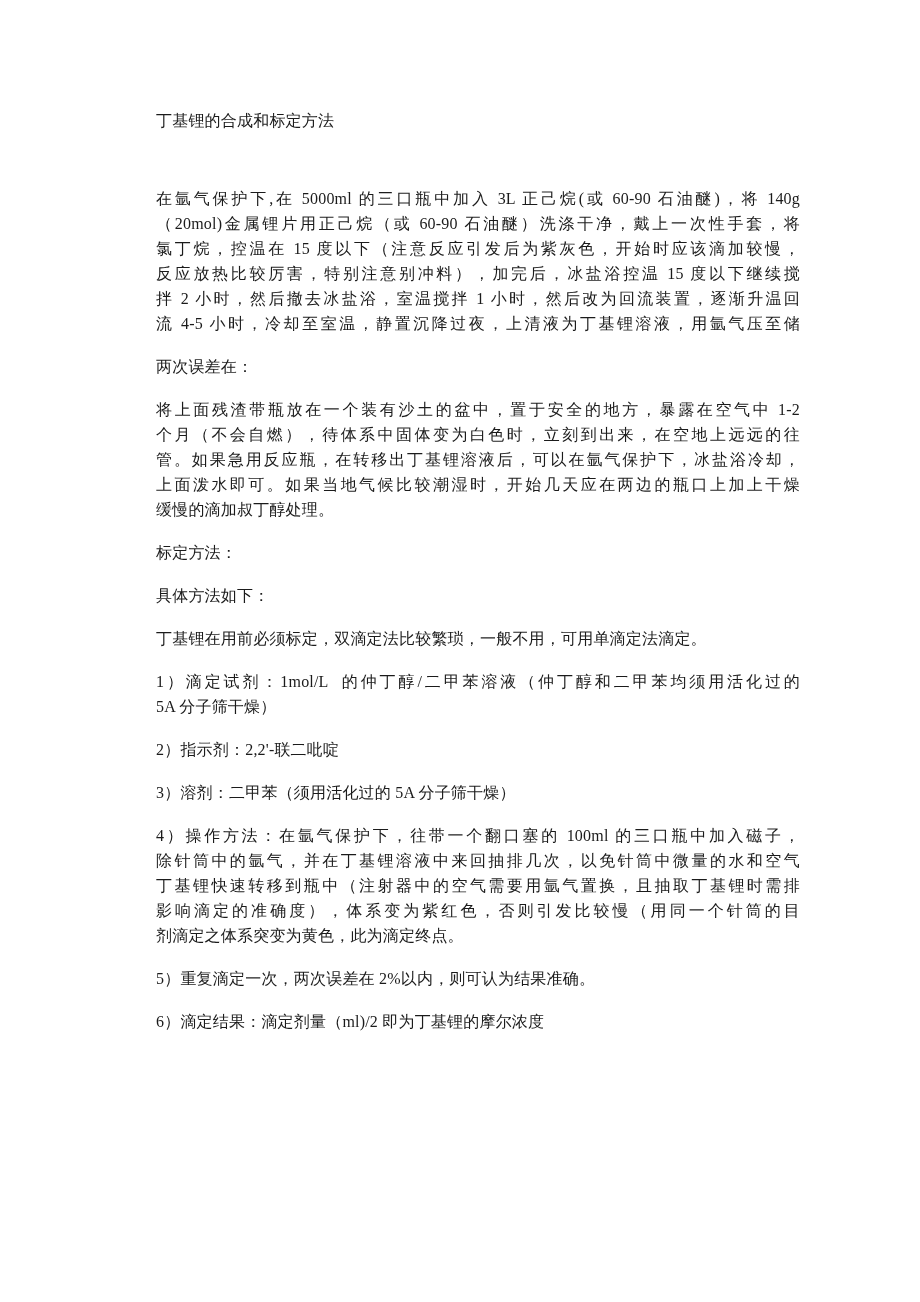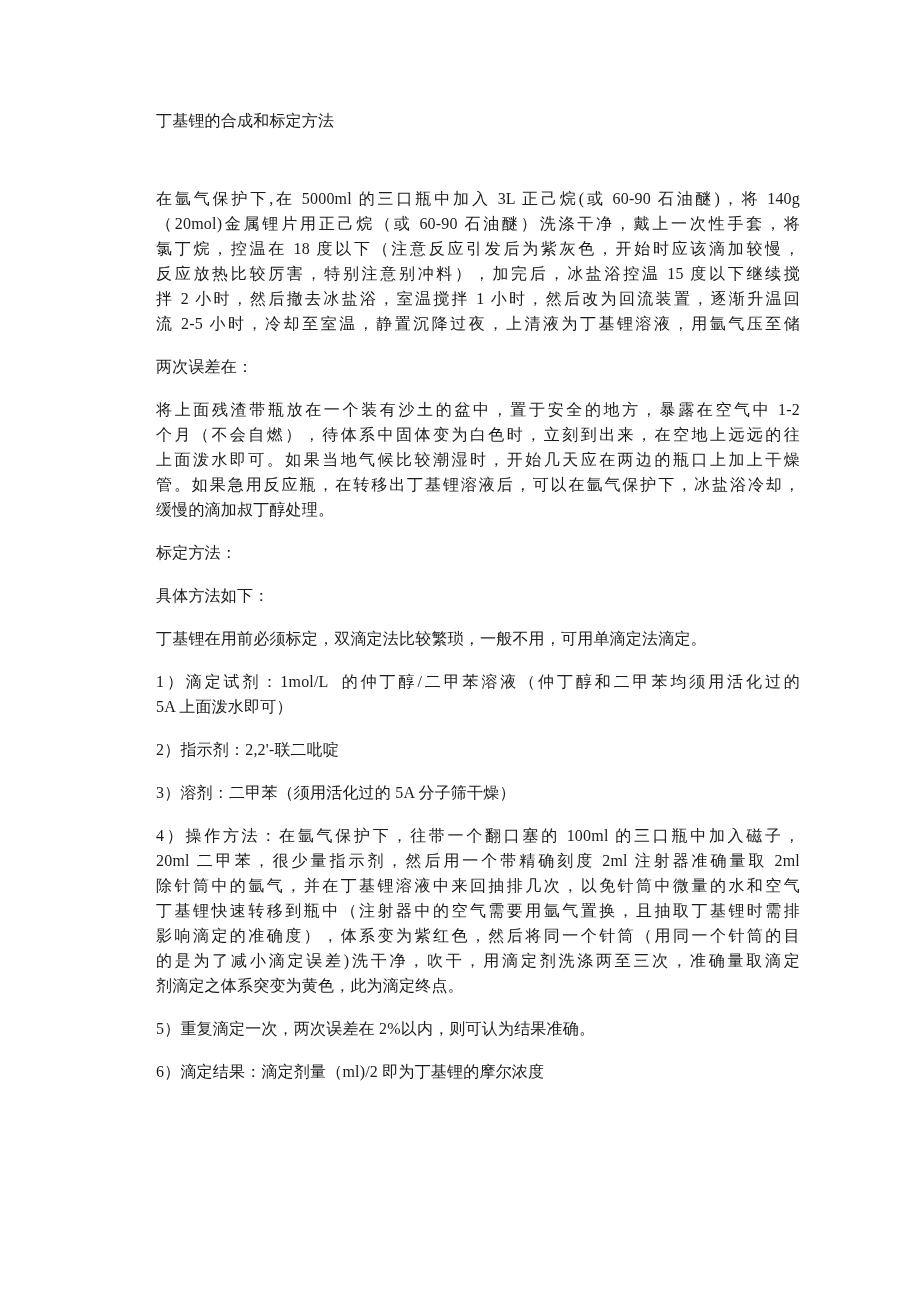--- a/index.html
+++ b/index.html
@@ -45,61 +45,59 @@
 <body style="color: rgb(27, 27, 27); background: rgb(255, 255, 255);">
 
 <div class="doc">
   <div class="block title-block">
     <div class="line">丁基锂的合成和标定方法</div>
   </div>
   <div>
       <div class="block">
         <div class="line jl">在氩气保护下,在 5000ml 的三口瓶中加入 3L 正己烷(或 60-90 石油醚)，将 140g</div>
         <div class="line jl">（20mol)金属锂片用正己烷（或 60-90 石油醚）洗涤干净，戴上一次性手套，将</div>
-        <div class="line jl">氯丁烷，控温在 18 度以下（注意反应引发后为紫灰色，开始时应该滴加较慢，</div>
+        <div class="line jl">氯丁烷，控温在 15 度以下（注意反应引发后为紫灰色，开始时应该滴加较慢，</div>
         <div class="line jl">反应放热比较厉害，特别注意别冲料），加完后，冰盐浴控温 15 度以下继续搅</div>
         <div class="line jl">拌 2 小时，然后撤去冰盐浴，室温搅拌 1 小时，然后改为回流装置，逐渐升温回</div>
-        <div class="line jl">流 2-5 小时，冷却至室温，静置沉降过夜，上清液为丁基锂溶液，用氩气压至储</div>
+        <div class="line jl">流 4-5 小时，冷却至室温，静置沉降过夜，上清液为丁基锂溶液，用氩气压至储</div>
       </div>
       <div class="block">
         <div class="line">两次误差在：</div>
       </div>
       <div class="block">
         <div class="line jl">将上面残渣带瓶放在一个装有沙土的盆中，置于安全的地方，暴露在空气中 1-2</div>
         <div class="line jl">个月（不会自燃），待体系中固体变为白色时，立刻到出来，在空地上远远的往</div>
+        <div class="line jl">管。如果急用反应瓶，在转移出丁基锂溶液后，可以在氩气保护下，冰盐浴冷却，</div>
         <div class="line jl">上面泼水即可。如果当地气候比较潮湿时，开始几天应在两边的瓶口上加上干燥</div>
-        <div class="line jl">管。如果急用反应瓶，在转移出丁基锂溶液后，可以在氩气保护下，冰盐浴冷却，</div>
         <div class="line">缓慢的滴加叔丁醇处理。</div>
       </div>
       <div class="block">
         <div class="line">标定方法：</div>
       </div>
       <div class="block">
         <div class="line">具体方法如下：</div>
       </div>
       <div class="block">
         <div class="line">丁基锂在用前必须标定，双滴定法比较繁琐，一般不用，可用单滴定法滴定。</div>
       </div>
       <div class="block">
         <div class="line jl">1）滴定试剂：1mol/L  的仲丁醇/二甲苯溶液（仲丁醇和二甲苯均须用活化过的</div>
-        <div class="line">5A 上面泼水即可）</div>
+        <div class="line">5A 分子筛干燥）</div>
       </div>
       <div class="block">
         <div class="line">2）指示剂：2,2'-联二吡啶</div>
       </div>
       <div class="block">
         <div class="line">3）溶剂：二甲苯（须用活化过的 5A 分子筛干燥）</div>
       </div>
       <div class="block">
         <div class="line jl">4）操作方法：在氩气保护下，往带一个翻口塞的 100ml 的三口瓶中加入磁子，</div>
-        <div class="line jl">20ml 二甲苯，很少量指示剂，然后用一个带精确刻度 2ml 注射器准确量取 2ml</div>
         <div class="line jl">除针筒中的氩气，并在丁基锂溶液中来回抽排几次，以免针筒中微量的水和空气</div>
         <div class="line jl">丁基锂快速转移到瓶中（注射器中的空气需要用氩气置换，且抽取丁基锂时需排</div>
-        <div class="line jl">影响滴定的准确度），体系变为紫红色，然后将同一个针筒（用同一个针筒的目</div>
-        <div class="line jl">的是为了减小滴定误差)洗干净，吹干，用滴定剂洗涤两至三次，准确量取滴定</div>
+        <div class="line jl">影响滴定的准确度），体系变为紫红色，否则引发比较慢（用同一个针筒的目</div>
         <div class="line">剂滴定之体系突变为黄色，此为滴定终点。</div>
       </div>
       <div class="block">
         <div class="line">5）重复滴定一次，两次误差在 2%以内，则可认为结果准确。</div>
       </div>
       <div class="block">
         <div class="line">6）滴定结果：滴定剂量（ml)/2 即为丁基锂的摩尔浓度</div>
       </div>
     </div>
 </div>

